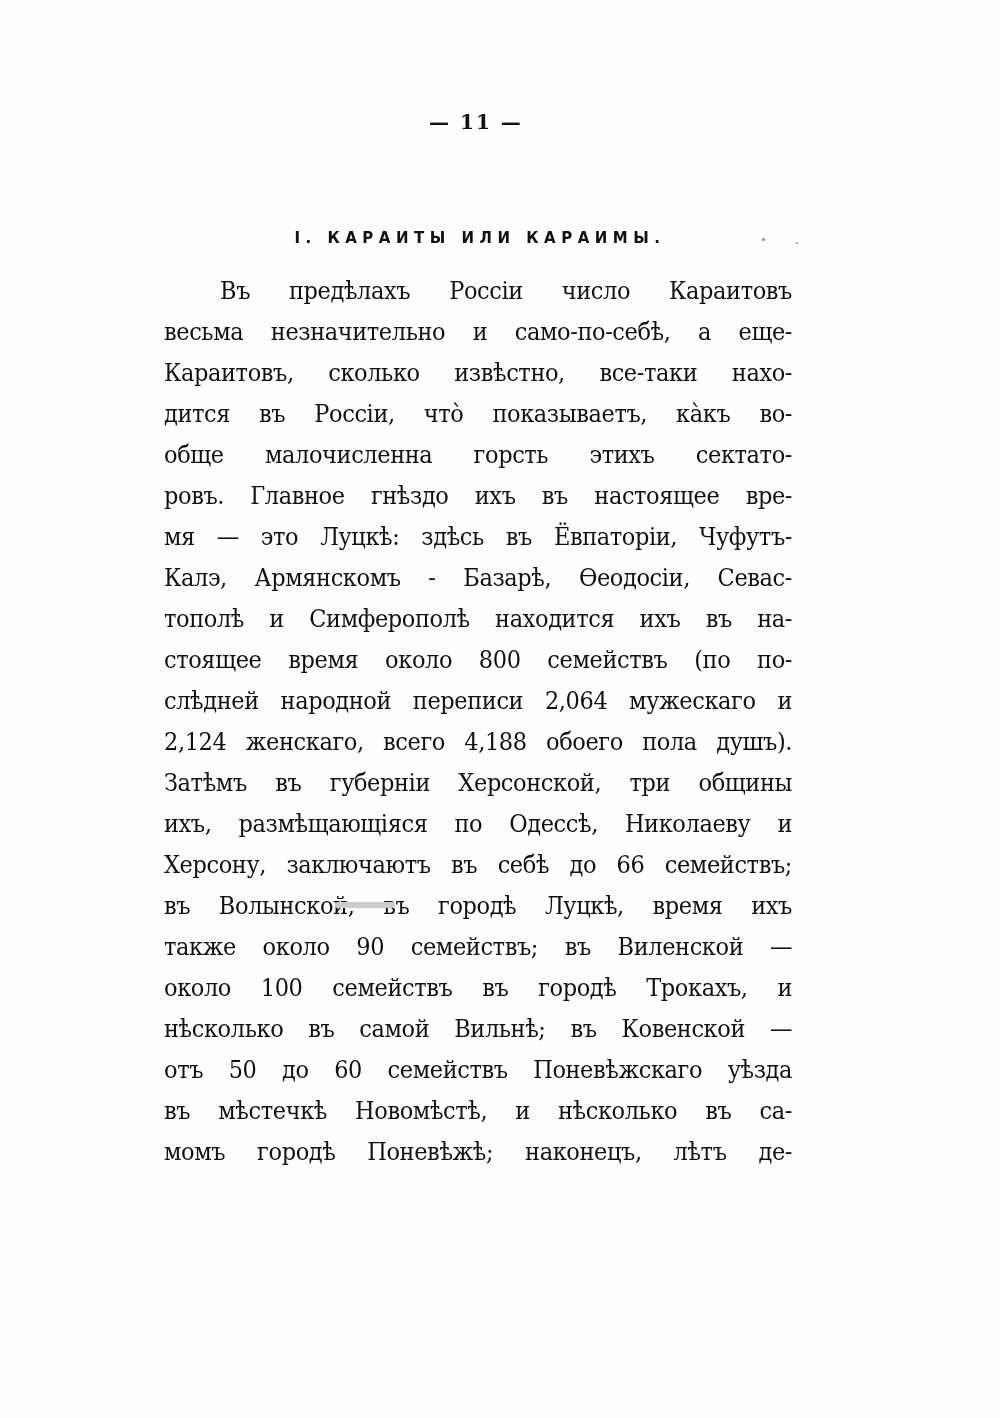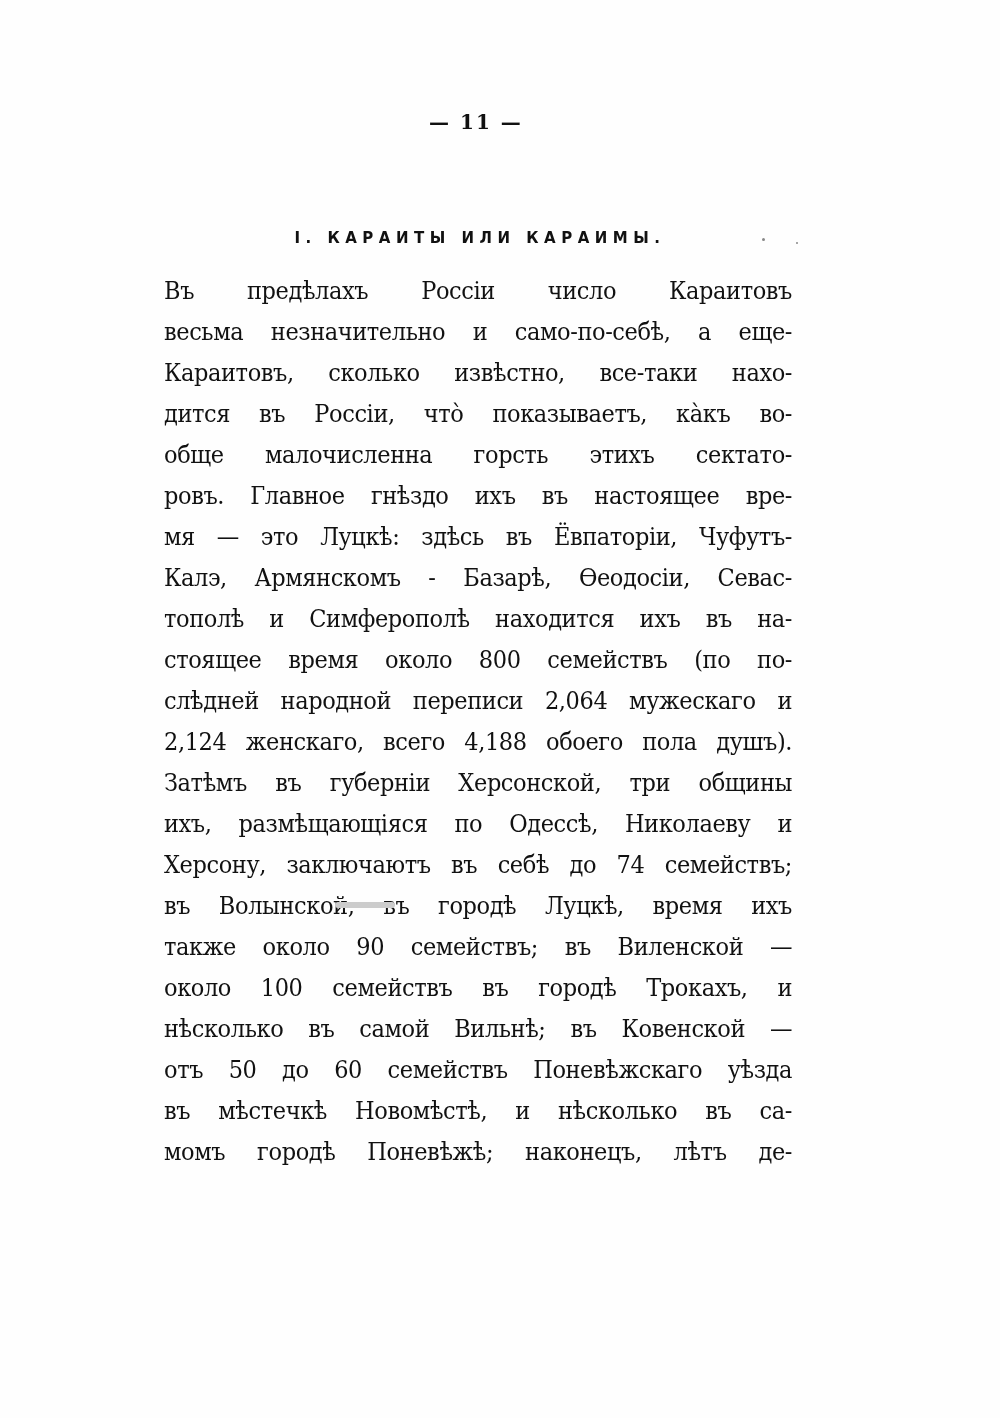--- a/index.html
+++ b/index.html
@@ -58,20 +58,21 @@
       line-height: 41px;
       font-size: 25px;
       white-space: nowrap;
       text-align: justify;
       text-align-last: justify;
       font-stretch: condensed;
       letter-spacing: -0.4px;
       transform-origin: left center;
     }
     .line.indent {
+      margin-left: 56px;
     }
     .line.last {
       text-align-last: justify;
     }
     .speck {
       position: absolute;
       width: 3px;
       height: 3px;
       background: #888;
       border-radius: 50%;
@@ -94,21 +95,21 @@
     <span class="line">обще малочисленна горсть этихъ сектато-</span>
     <span class="line">ровъ. Главное гнѣздо ихъ въ настоящее вре-</span>
     <span class="line">мя — это Луцкѣ: здѣсь въ Ёвпаторіи, Чуфутъ-</span>
     <span class="line">Калэ, Армянскомъ - Базарѣ, Ѳеодосіи, Севас-</span>
     <span class="line">тополѣ и Симферополѣ находится ихъ въ на-</span>
     <span class="line">стоящее время около 800 семействъ (по по-</span>
     <span class="line">слѣдней народной переписи 2,064 мужескаго и</span>
     <span class="line">2,124 женскаго, всего 4,188 обоего пола душъ).</span>
     <span class="line">Затѣмъ въ губерніи Херсонской, три общины</span>
     <span class="line">ихъ, размѣщающіяся по Одессѣ, Николаеву и</span>
-    <span class="line">Херсону, заключаютъ въ себѣ до 74 семействъ;</span>
+    <span class="line">Херсону, заключаютъ въ себѣ до 66 семействъ;</span>
     <span class="line">въ Волынской, въ городѣ Луцкѣ, время ихъ</span>
     <span class="line">также около 90 семействъ; въ Виленской —</span>
     <span class="line">около 100 семействъ въ городѣ Трокахъ, и</span>
     <span class="line">нѣсколько въ самой Вильнѣ; въ Ковенской —</span>
     <span class="line">отъ 50 до 60 семействъ Поневѣжскаго уѣзда</span>
     <span class="line">въ мѣстечкѣ Новомѣстѣ, и нѣсколько въ са-</span>
     <span class="line last">момъ городѣ Поневѣжѣ; наконецъ, лѣтъ де-</span>
   </div>
 
   <span class="speck" style="left:762px; top:238px;"></span>

